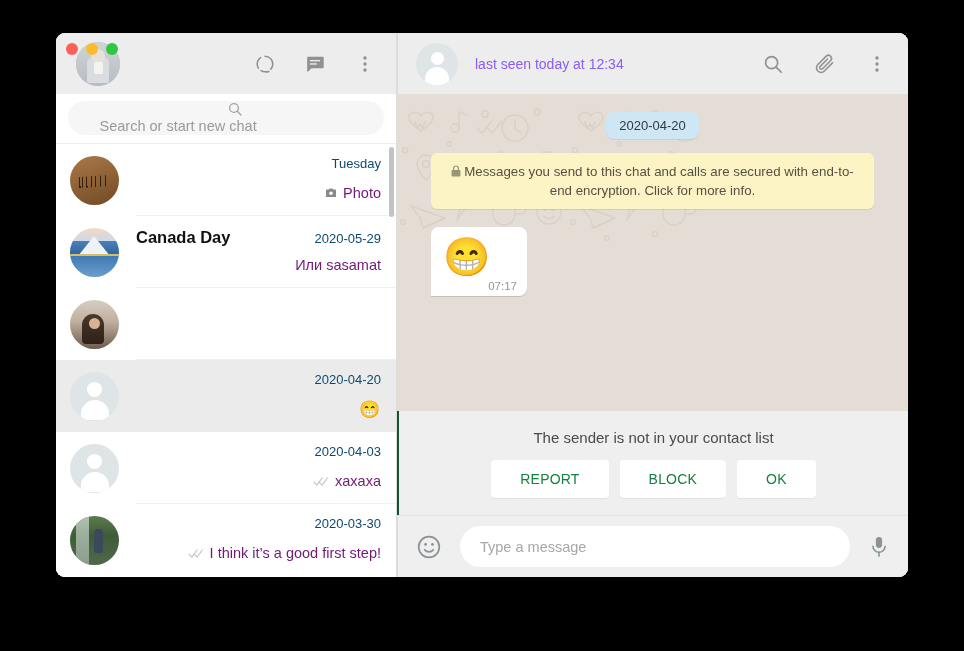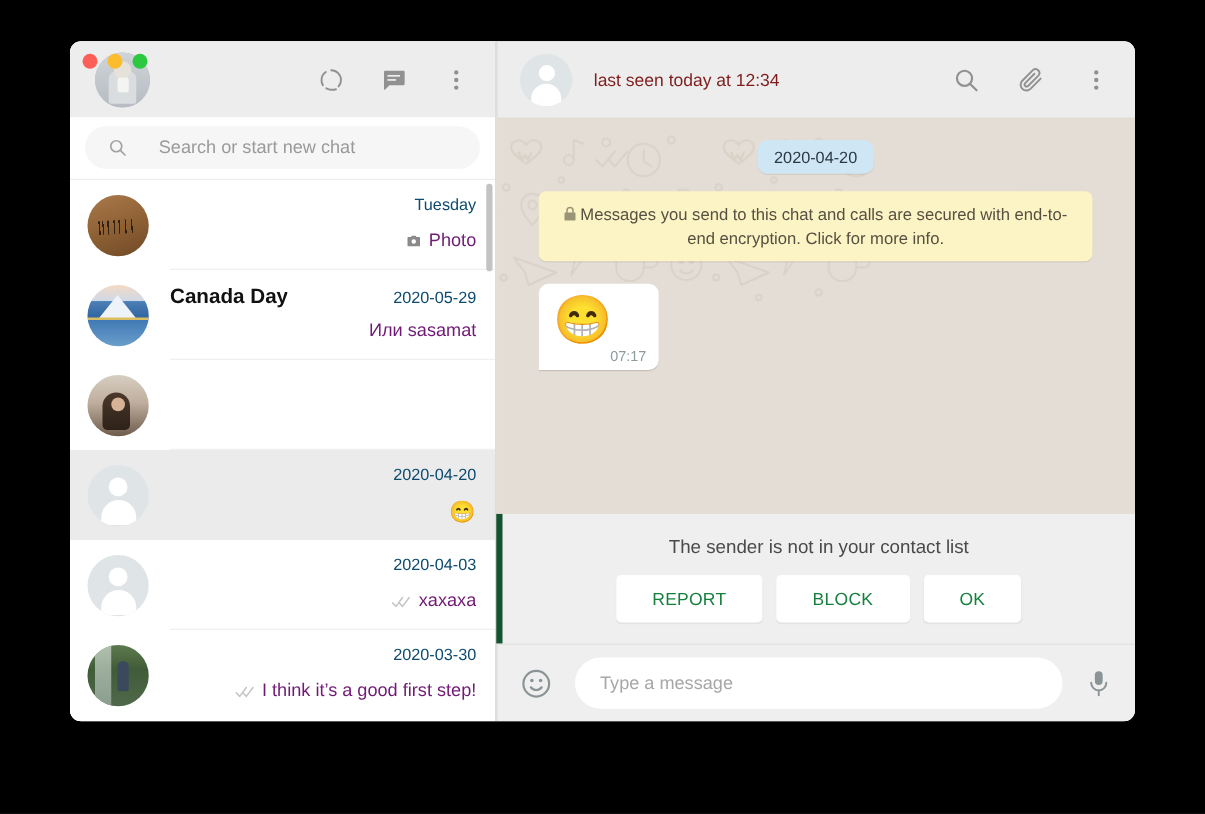--- a/index.html
+++ b/index.html
@@ -92,20 +92,21 @@
     padding: 7px 12px 8px 12px;
     flex: none;
   }
   #search-box {
     height: 34px;
     background: #f6f6f6;
     border-radius: 17px;
     display: flex;
     align-items: center;
     padding-left: 18px;
+    flex-direction: column;
   }
   #search-icon { width: 16px; height: 16px; color:#a3a3a3; flex:none; }
   #search-icon svg { width:100%; height:100%; display:block; }
   #search-input {
     border: none; outline: none; background: transparent;
     margin-left: 23px;
     font-family: "Liberation Sans", sans-serif;
     font-size: 14.5px;
     color: #3b4a54;
     width: 100%;
@@ -301,21 +302,21 @@
     width:24px; height:18px; margin-left:-12px;
     border-radius:12px 12px 0 0; background:#ffffff;
   }
   #chat-header-text {
     margin-left: 17px;
     display: flex;
     flex-direction: column;
     justify-content: center;
   }
   #chat-contact-name { font-size: 16px; color:#111111; line-height: 1; }
-  #chat-contact-status { font-size: 14px; color: #7f1d1d; }
+  #chat-contact-status { font-size: 14px; color: #8b5cf6; }
   #chat-header-actions {
     margin-left: auto;
     display: flex;
     align-items: center;
     gap: 30px;
     padding-right: 6px;
   }
 
   
   #messages-area {
@@ -377,21 +378,21 @@
     margin-top: 2px;
   }
   .bubble-time { font-size: 11.5px; color: #8d9a9f; }
 
   
   #contact-prompt {
     background: #efefef;
     flex: none;
     padding: 18px 0 17px 0;
     text-align: center;
-    border-left: 5px solid #14532d;
+    border-left: 2px solid #14532d;
   }
   #contact-prompt-text {
     font-size: 15px;
     color: #4a4a4a;
     margin-bottom: 14px;
   }
   #contact-prompt-buttons {
     display: flex;
     justify-content: center;
     gap: 11px;

